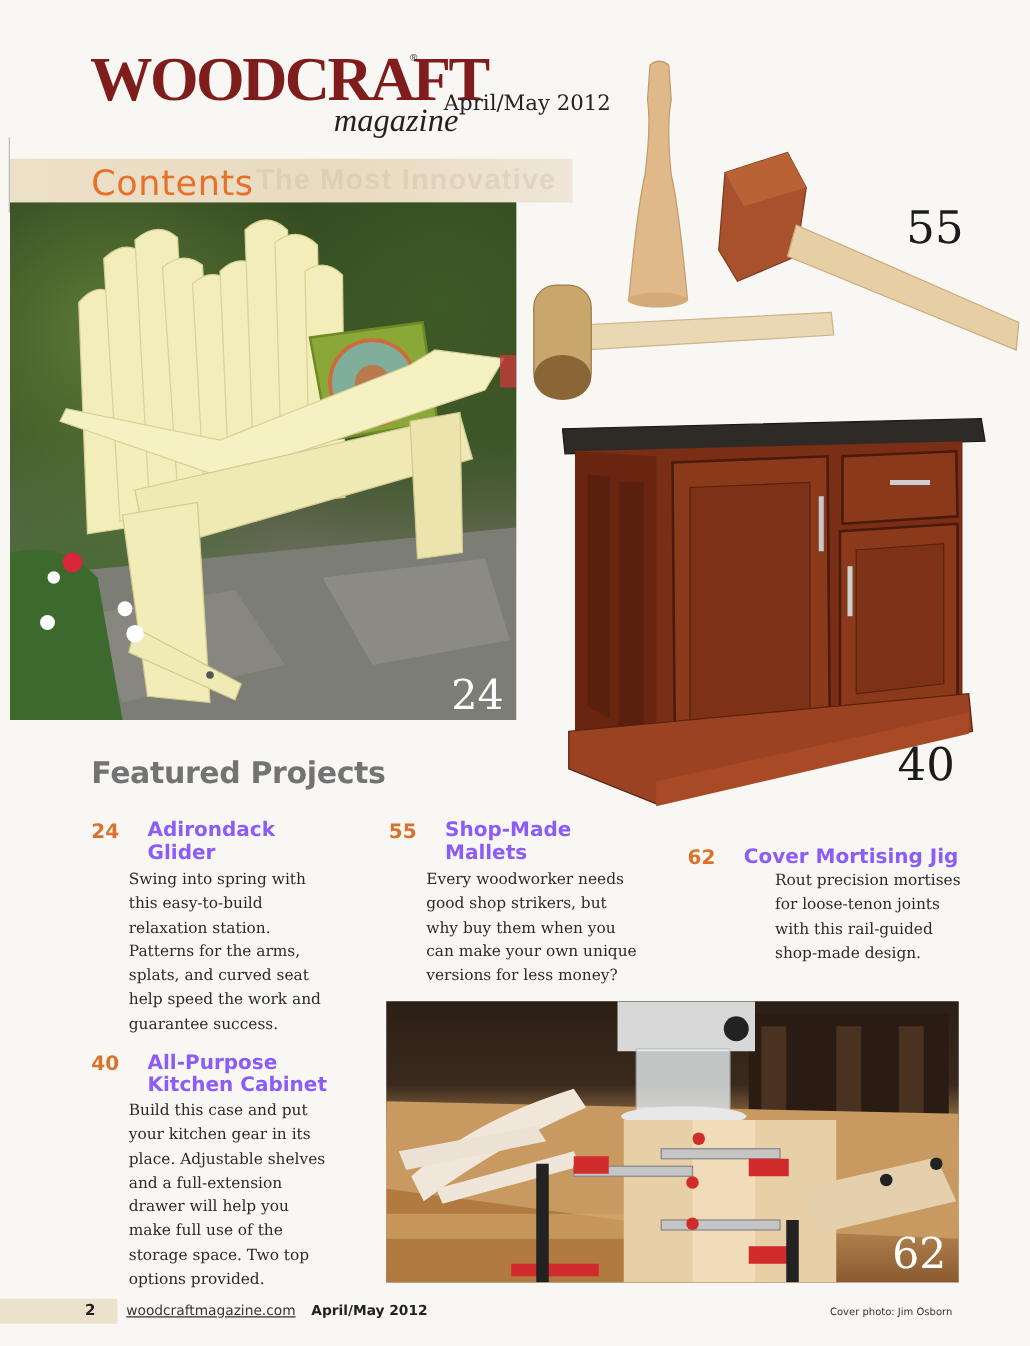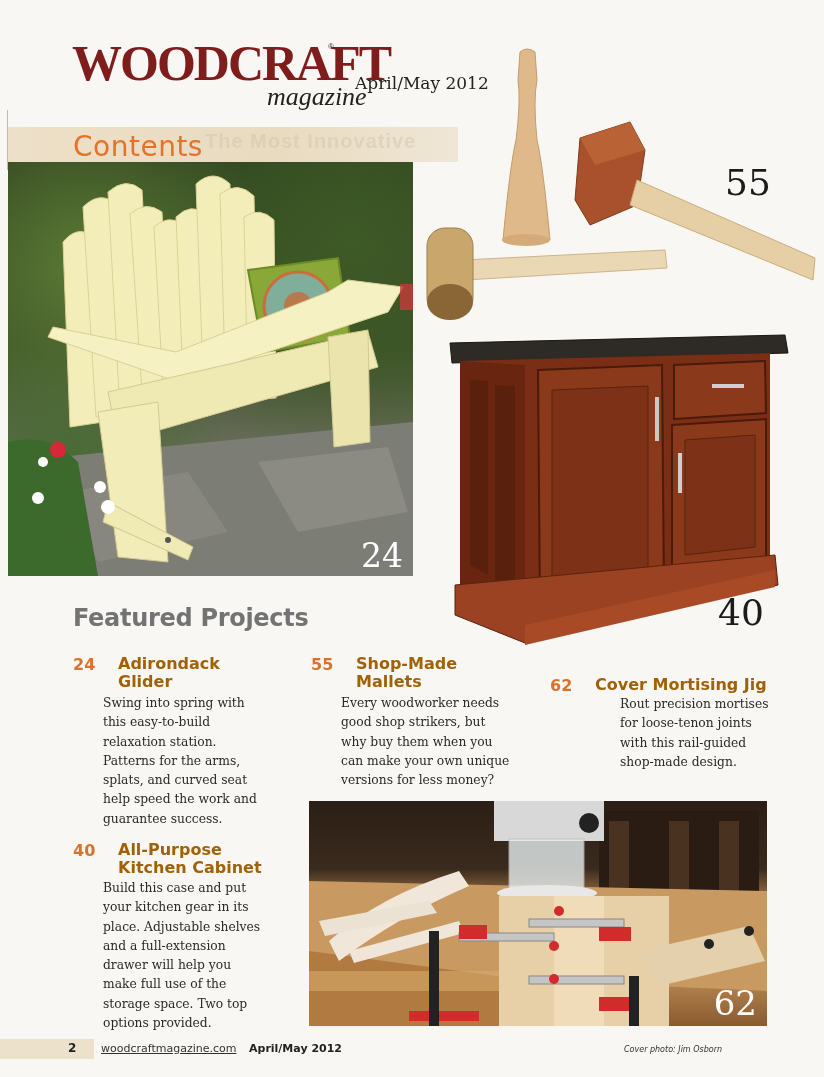--- a/index.html
+++ b/index.html
@@ -11,21 +11,21 @@
   
   .logo { position: absolute; left: 72px; top: 38px; }
   .logo-word { font-family: "Liberation Serif", serif; font-size: 50px; letter-spacing: -2px; color: #7f1d1d; line-height: 50px; font-weight: bold; }
   .logo-reg { position: absolute; left: 256px; top: 4px; font-size: 8px; font-family: "Liberation Sans", sans-serif; color: #333; }
   .logo-sub { position: absolute; left: 195px; top: 44px; font-family: "Liberation Serif", serif; font-style: italic; font-size: 26px; color: #222; }
   .issue-date { position: absolute; left: 355px; top: 73px; font-family: "DejaVu Serif", serif; font-size: 17px; color: #222; }
 
   
   .contents-band { position: absolute; left: 8px; top: 127px; width: 450px; height: 35px;
       background: linear-gradient(90deg, #ede0c8 0%, #e9dbc0 60%, #efe6d6 100%); }
-  .contents-ghost { position: absolute; left: 205px; top: 130px; font-family: "Liberation Sans", sans-serif; font-size: 20px; font-weight: bold; color: rgba(200,185,160,0.35); letter-spacing: 1px; }
+  .contents-ghost { position: absolute; left: 205px; top: 130px; font-family: "Liberation Sans", sans-serif; font-size: 23px; font-weight: bold; color: rgba(200,185,160,0.35); letter-spacing: 1px; }
   .contents-title { position: absolute; left: 73px; top: 130px; font-family: "DejaVu Sans", sans-serif; font-size: 28px; color: #e8712a; letter-spacing: 0.5px; text-align: center; }
 
   
   .photo { position: absolute; overflow: hidden; }
   .photo-num { position: absolute; font-family: "DejaVu Serif", serif; font-size: 33px; line-height: 1; }
 
   .photo-glider { left: 8px; top: 162px; width: 405px; height: 414px;
       background:
         radial-gradient(ellipse at 20% 25%, #5c7a35 0%, transparent 40%),
         radial-gradient(ellipse at 85% 20%, #3e5a26 0%, transparent 45%),
@@ -41,38 +41,38 @@
 
   .photo-jig { left: 309px; top: 801px; width: 458px; height: 225px;
       background: linear-gradient(180deg, #2b1f16 0%, #3a2a1d 30%, #b98852 48%, #c99a60 70%, #8a5a30 100%); }
   .photo-jig .photo-num { right: 10px; bottom: 6px; color: #fff; font-size: 34px; }
 
   
   .featured-title { position: absolute; left: 73px; top: 604px; font-family: "DejaVu Sans", sans-serif; font-weight: bold; font-size: 24px; color: #737373; letter-spacing: -0.3px; }
 
   .entry { position: absolute; }
   .entry-num { position: absolute; left: 0; top: 0; font-family: "DejaVu Sans", sans-serif; font-weight: bold; font-size: 16px; color: #d9732c; }
-  .entry-title { position: absolute; left: 45px; top: 0; font-family: "DejaVu Sans", sans-serif; font-weight: bold; font-size: 16px; line-height: 18px; color: #a16207; white-space: pre-line; }
+  .entry-title { position: absolute; left: 45px; top: 0; font-family: "DejaVu Sans", sans-serif; font-weight: bold; font-size: 16px; line-height: 18px; color: #8b5cf6; white-space: pre-line; }
   .entry-desc { position: absolute; left: 30px; font-family: "DejaVu Serif", serif; font-size: 12.3px; line-height: 19.3px; color: #2a2a2a; white-space: pre-line; }
 
   .e24 { left: 73px; top: 655px; width: 230px; }
   .e24 .entry-desc { top: 39px; }
   .e55 { left: 311px; top: 655px; width: 240px; }
   .e55 .entry-desc { top: 39px; }
   .e62 { left: 550px; top: 676px; width: 250px; }
   .e62 .entry-desc { top: 19px; margin-left: 40px; }
   .e40 { left: 73px; top: 841px; width: 230px; }
   .e40 .entry-desc { top: 38px; }
 
   
   .footer-tab { position: absolute; left: 0; top: 1039px; width: 94px; height: 20px; background: #ece2cb; }
   .footer-page { position: absolute; left: 68px; top: 1041px; font-family: "DejaVu Sans", sans-serif; font-weight: bold; font-size: 12px; color: #222; }
   .footer-site { position: absolute; left: 101px; top: 1042px; font-family: "DejaVu Sans", sans-serif; font-size: 11px; color: #333; text-decoration: underline; }
   .footer-date { position: absolute; left: 249px; top: 1042px; font-family: "DejaVu Sans", sans-serif; font-weight: bold; font-size: 11px; color: #222; }
-  .footer-credit { position: absolute; left: 624px; top: 1045px; font-family: "DejaVu Sans", sans-serif; font-size: 8px; color: #333; font-style: italic; }
+  .footer-credit { position: absolute; left: 664px; top: 1045px; font-family: "DejaVu Sans", sans-serif; font-size: 8px; color: #333; }
 
   .page-edge { position: absolute; left: 7px; top: 110px; width: 1px; height: 60px; background: #bbb; }
 </style>
 </head>
 <body>
 
 <div class="page">
 
   <div class="page-edge"></div>
 

